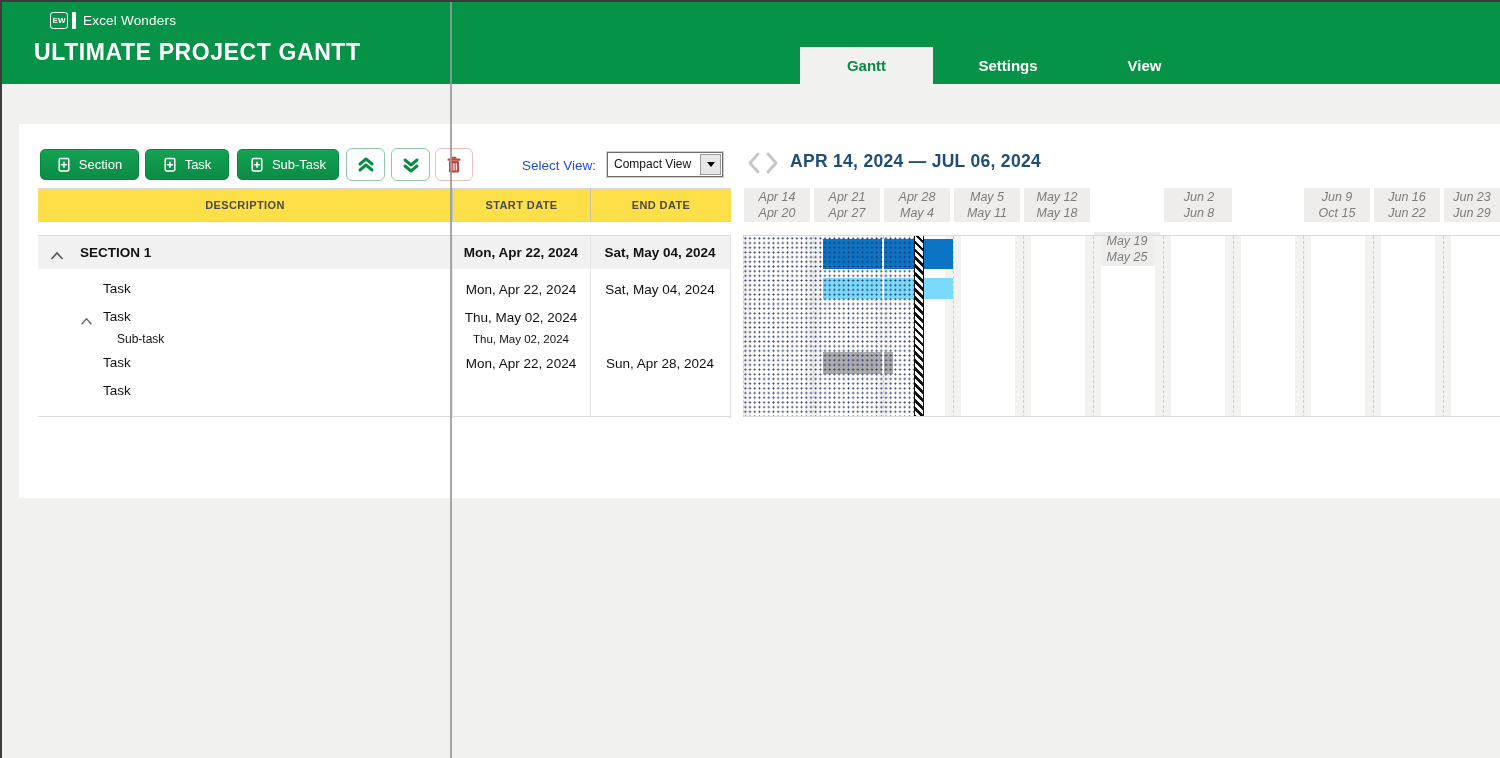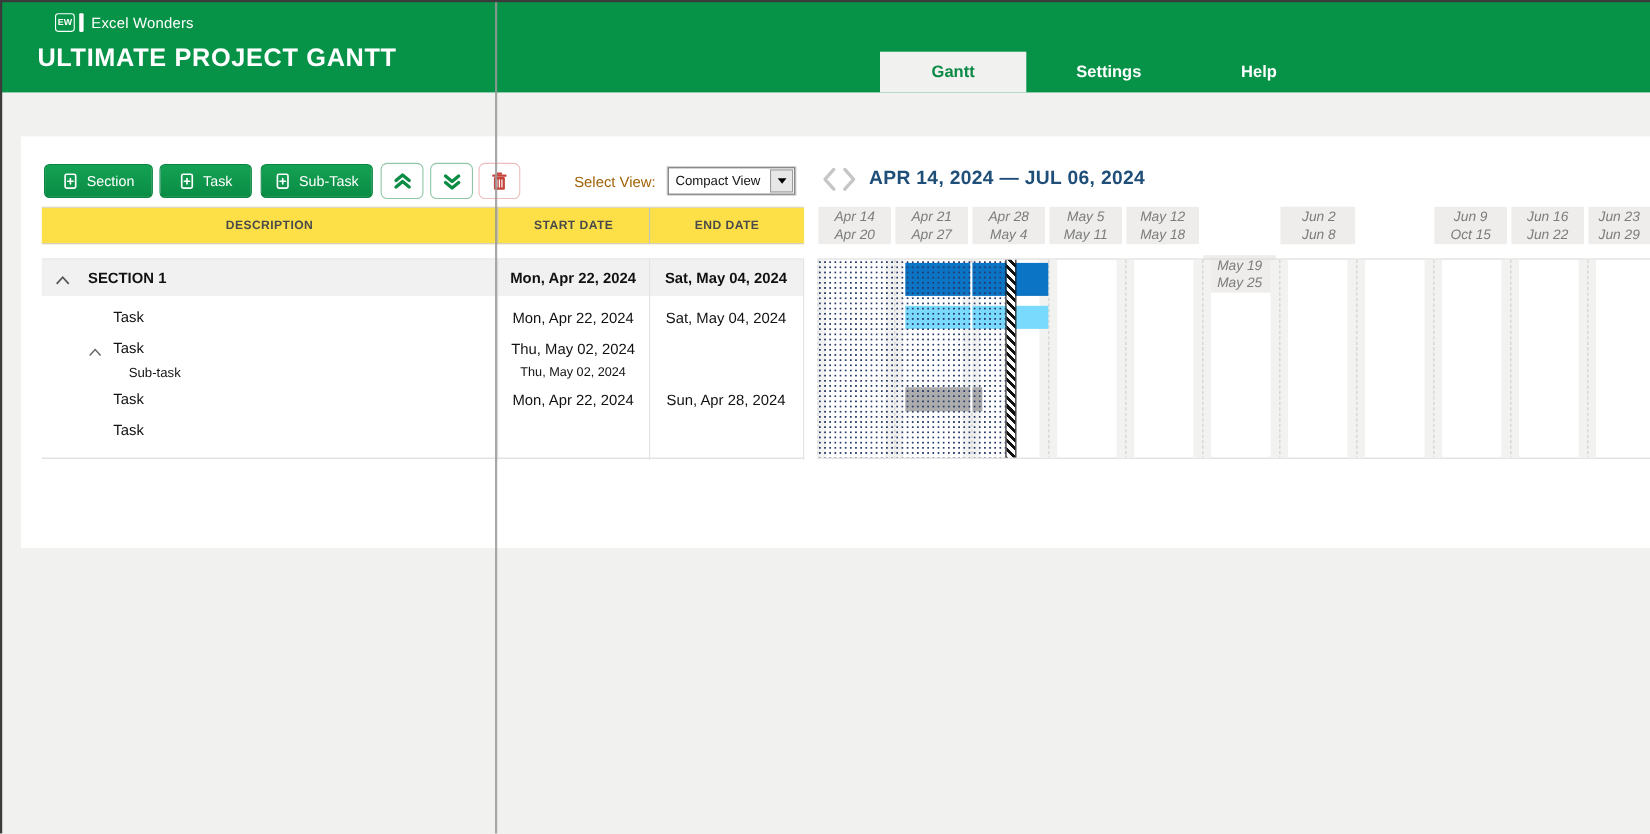--- a/index.html
+++ b/index.html
@@ -29,21 +29,21 @@
   .panel { position:absolute; left:19px; top:124px; width:1481px; height:374px; background:#fff; }
 
   
   .btn-green { position:absolute; top:149px; height:31px; background:#0fA04f;
                background:linear-gradient(180deg,#14a254,#0a8c44); border:1px solid #0a8441; border-radius:5px;
                color:#fff; font-size:13px; display:flex; align-items:center; justify-content:center; gap:7px; cursor:pointer; }
   .btn-icon  { position:absolute; top:148px; width:39px; height:33px; background:#fff; border:1px solid #8fc7a6;
                border-radius:6px; display:flex; align-items:center; justify-content:center; cursor:pointer; }
   .btn-icon.red { border-color:#eebdbd; }
 
-  .select-label { position:absolute; left:522px; top:158px; font-size:13.5px; color:#a16207; }
+  .select-label { position:absolute; left:522px; top:158px; font-size:13.5px; color:#1d4ed8; }
   .combo { position:absolute; left:607px; top:152px; width:116px; height:25px; background:#fff;
            border:1px solid #6e6e6e; box-shadow:0 0 0 1px #cfcfcf; cursor:pointer; }
   .combo-text { position:absolute; left:6px; top:4px; font-size:12px; color:#111; }
   .combo-btn { position:absolute; right:1px; top:1px; bottom:1px; width:21px; background:#e7e7e7;
                border:1px solid #9c9c9c; display:flex; align-items:center; justify-content:center; }
   .combo-arrow { width:0; height:0; border-left:4px solid transparent; border-right:4px solid transparent; border-top:5px solid #000; }
 
   .nav-chев { position:absolute; top:151px; width:16px; height:24px; cursor:pointer; }
   .date-range { position:absolute; left:790px; top:151px; font-size:17.5px; font-weight:bold; color:#1f4e79; letter-spacing:.3px; }
 
@@ -93,21 +93,21 @@
     </div>
     <div class="app-title">ULTIMATE PROJECT GANTT</div>
 
     <div class="tab active" style="left:800px; width:133px;">
       <span>Gantt</span>
     </div>
     <div class="tab" style="left:933px; width:150px;">
       <span>Settings</span>
     </div>
     <div class="tab" style="left:1083px; width:123px;">
-      <span>Help</span>
+      <span>View</span>
     </div>
   </div>
 
   <div class="panel"></div>
 
   <div class="btn-green" style="left:40px; width:99px;">
     <svg width="15" height="16" viewBox="0 0 15 16">
       <rect x="2.2" y="1.4" width="9.6" height="12.6" rx="1.4" fill="none" stroke="#fff" stroke-width="1.5"></rect>
       <path d="M7 5.3 v5 M4.5 7.8 h5" stroke="#fff" stroke-width="1.5" stroke-linecap="round"></path>
     </svg>

